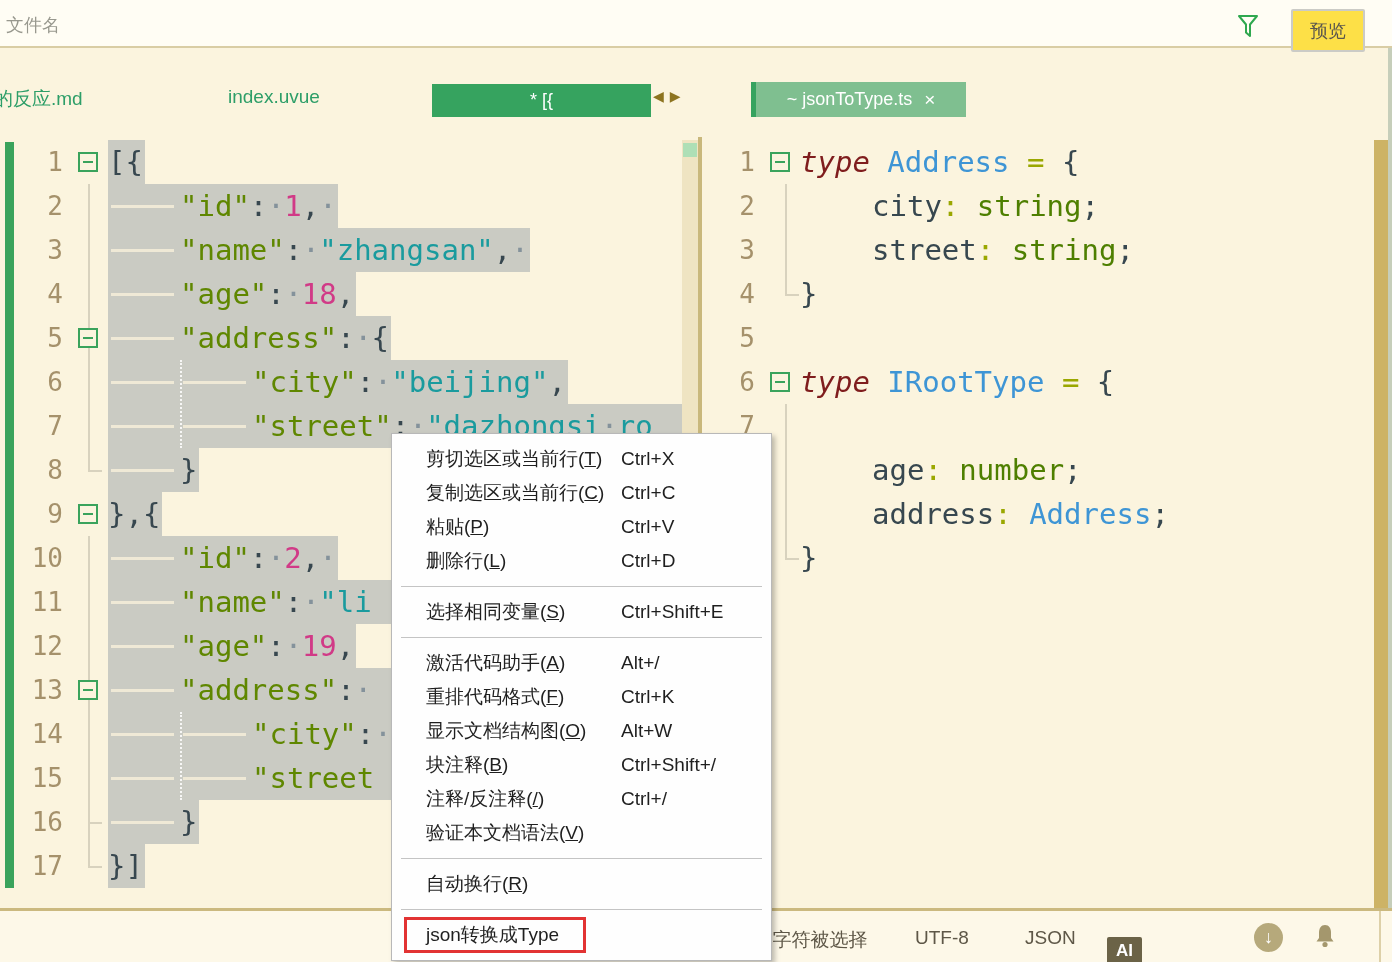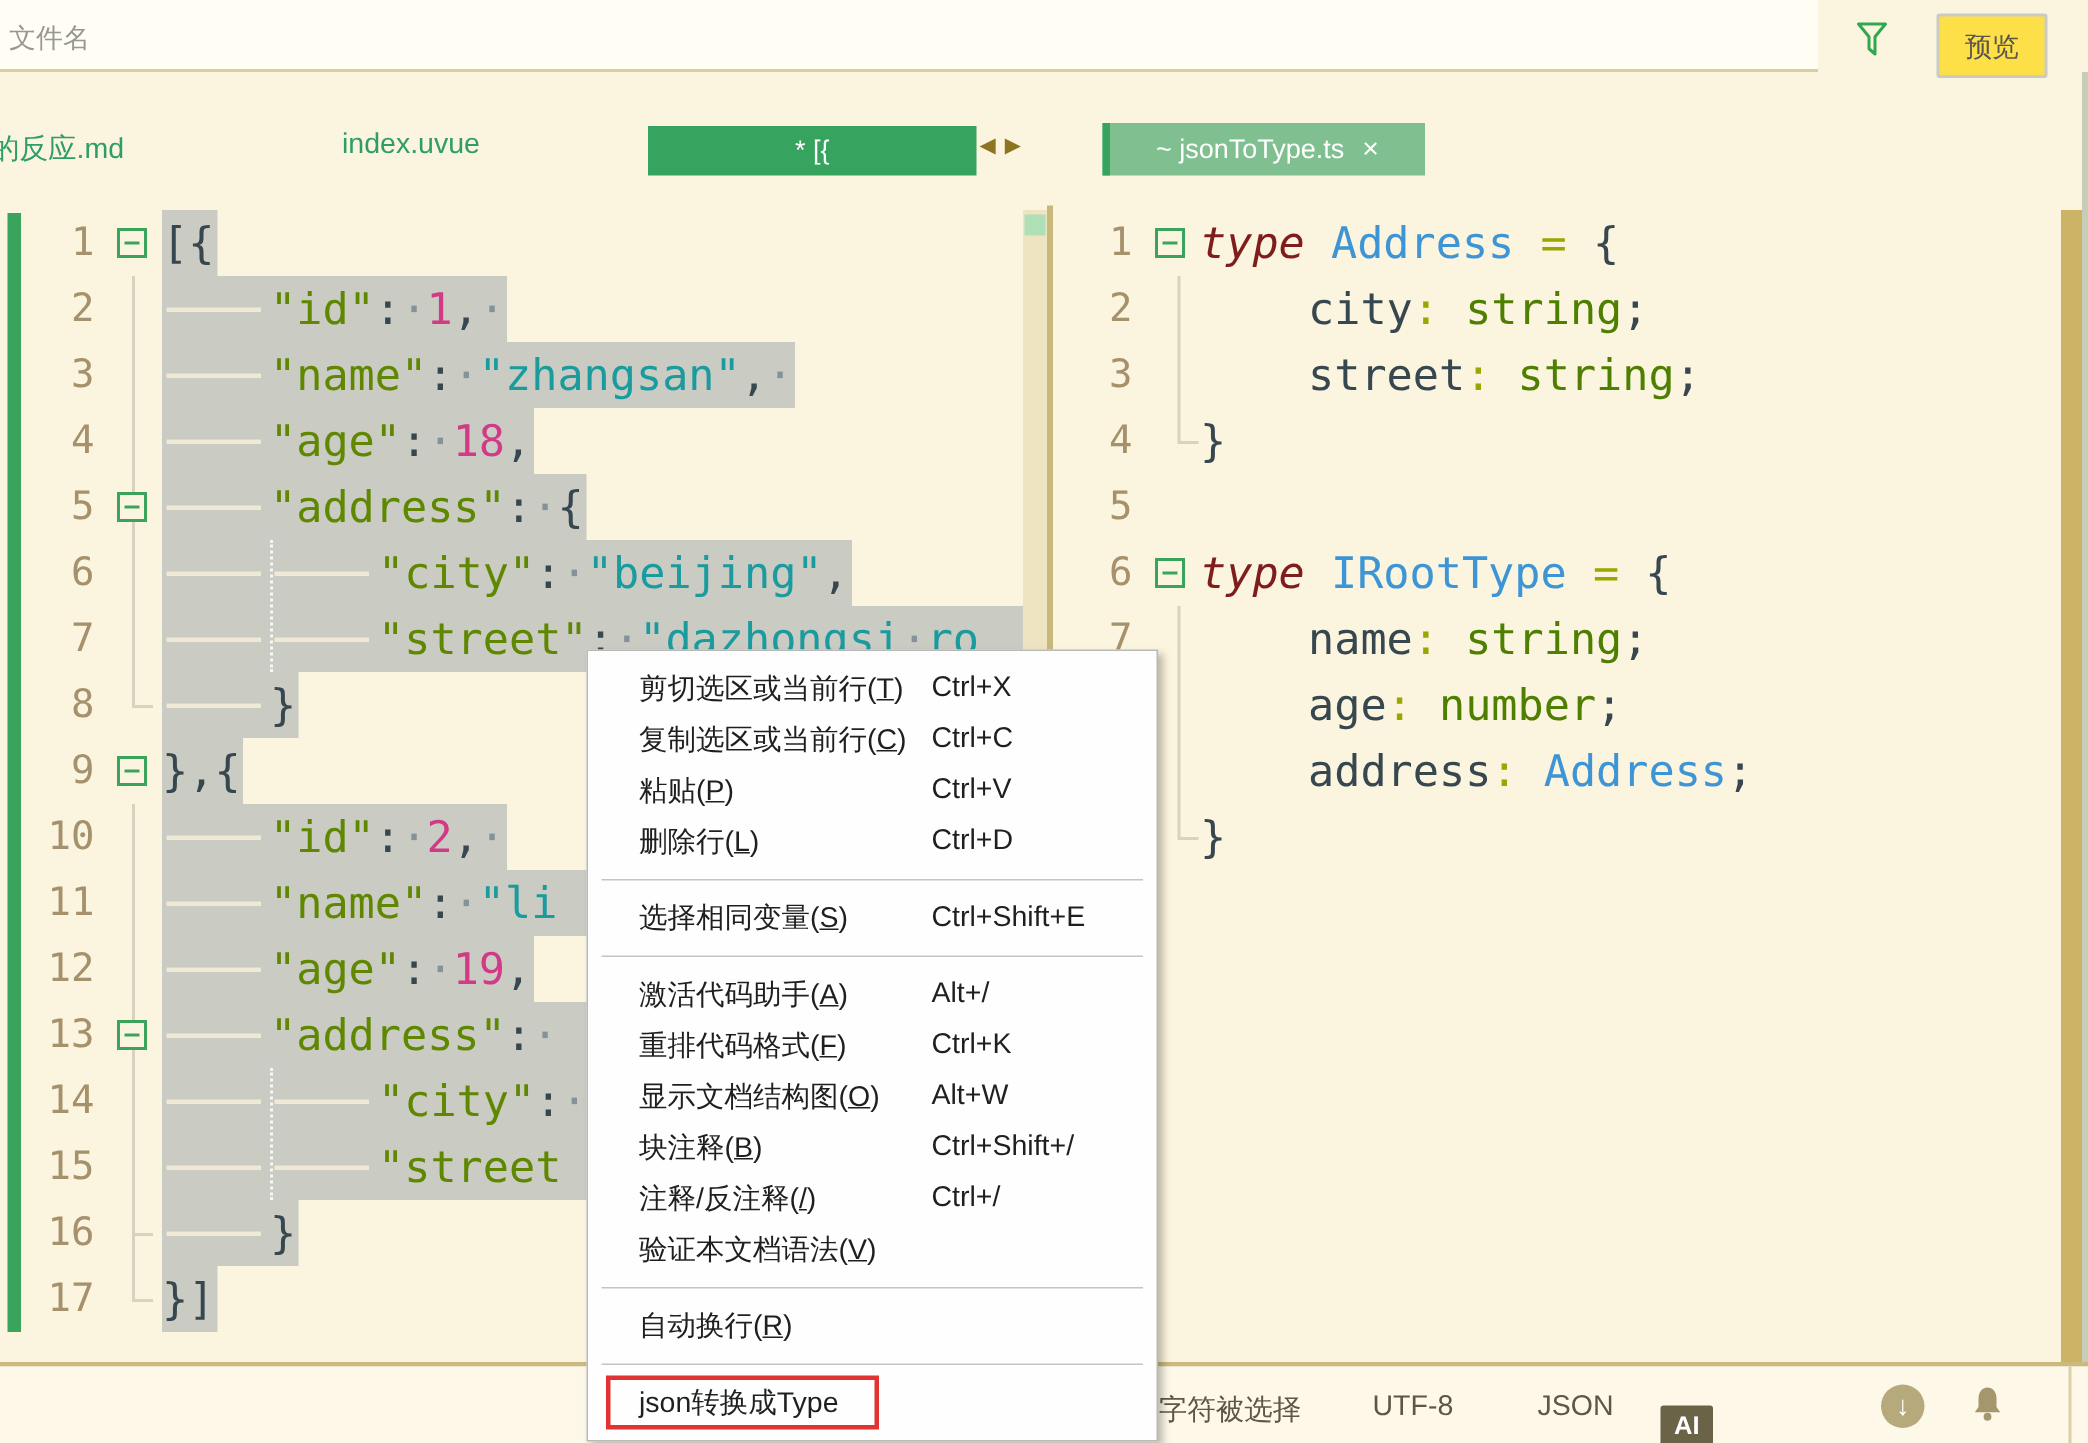--- a/index.html
+++ b/index.html
@@ -1,34 +1,34 @@
 <!DOCTYPE html>
 <html><head>
 <meta charset="utf-8">
 <style>
   html,body{margin:0;padding:0;}
   .screen{position:relative;width:1392px;height:962px;background:#fbf4de;overflow:hidden;
           font-family:"Liberation Sans",sans-serif;}
 
   
-  .topbar{position:absolute;left:0;top:0;width:1212px;height:46px;background:#fffdf4;
+  .topbar{position:absolute;left:0;top:0;width:1392px;height:46px;background:#fffdf4;
           border-bottom:2px solid #d9cda4;z-index:5;}
   .filename-label{position:absolute;left:6px;top:13px;font-size:18px;color:#98988e;}
   .filter-icon{position:absolute;left:1236px;top:14px;width:24px;height:26px;cursor:pointer;}
   .preview-btn{position:absolute;left:1291px;top:9px;width:70px;height:39px;background:#fde047;
           border:2px solid #cbcbc6;border-radius:2px;color:#5a564e;font-size:18px;
           display:flex;align-items:center;justify-content:center;z-index:6;}
 
   
   .tab-inactive{position:absolute;top:86px;font-size:19px;color:#2d9e68;white-space:nowrap;}
   .tab-active-left{position:absolute;left:432px;top:84px;width:219px;height:33px;background:#36a35f;
           color:#fff;font-size:18px;display:flex;align-items:center;justify-content:center;}
   .tab-arrows{position:absolute;left:653px;top:88px;font-size:14px;color:#8d7420;}
   .tab-arrows span{margin-right:6px;cursor:pointer;}
-  .tab-active-right{position:absolute;left:735px;top:82px;width:215px;height:35px;background:#7fbf90;
+  .tab-active-right{position:absolute;left:751px;top:82px;width:215px;height:35px;background:#7fbf90;
           border-left:5px solid #36a35f;color:#fff;font-size:18px;box-sizing:border-box;
           display:flex;align-items:center;justify-content:center;gap:12px;}
   .tab-close{cursor:pointer;font-size:19px;line-height:1;}
 
   
   .pane{position:absolute;top:140px;overflow:hidden;z-index:1;}
   #editor-left{left:0;width:682px;height:748px;}
   #editor-right{left:702px;width:672px;height:748px;}
   .code-line{display:flex;height:44px;font-family:"DejaVu Sans Mono",monospace;
              font-size:29px;line-height:44px;}
@@ -240,21 +240,20 @@
         <span class="code"></span>
       </div>
       <div class="code-line">
         <span class="ln">6</span>
         <span class="foldcol"><span class="fold-icon"></span></span>
         <span class="code"><span class="tk-kw">type</span><span class="tk-punc"> </span><span class="tk-type">IRootType</span><span class="tk-punc"> </span><span class="tk-op">=</span><span class="tk-punc"> </span><span class="tk-punc">{</span></span>
       </div>
       <div class="code-line">
         <span class="ln">7</span>
         <span class="foldcol"></span>
-        <span class="code"><span class="tk-tab"></span><span class="tk-prop">name</span><span class="tk-colon">:</span><span class="tk-punc"> </span><span class="tk-builtin">string</span><span class="tk-punc">;</span></span>
       </div>
       <div class="code-line">
         <span class="ln">8</span>
         <span class="foldcol"></span>
         <span class="code"><span class="tk-tab"></span><span class="tk-prop">age</span><span class="tk-colon">:</span><span class="tk-punc"> </span><span class="tk-builtin">number</span><span class="tk-punc">;</span></span>
       </div>
       <div class="code-line">
         <span class="ln">9</span>
         <span class="foldcol"></span>
         <span class="code"><span class="tk-tab"></span><span class="tk-prop">address</span><span class="tk-colon">:</span><span class="tk-punc"> </span><span class="tk-type">Address</span><span class="tk-punc">;</span></span>

